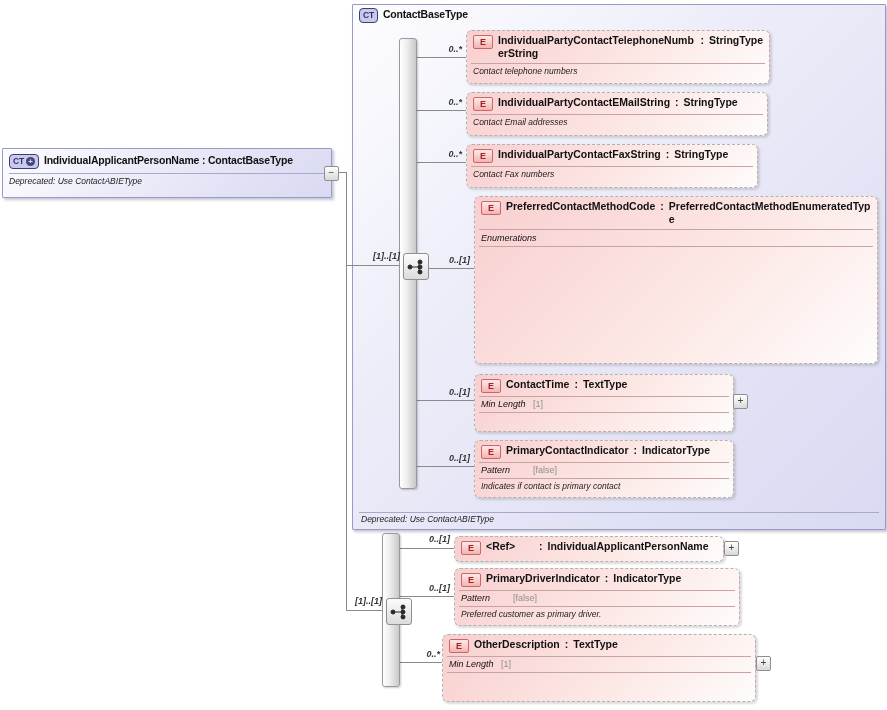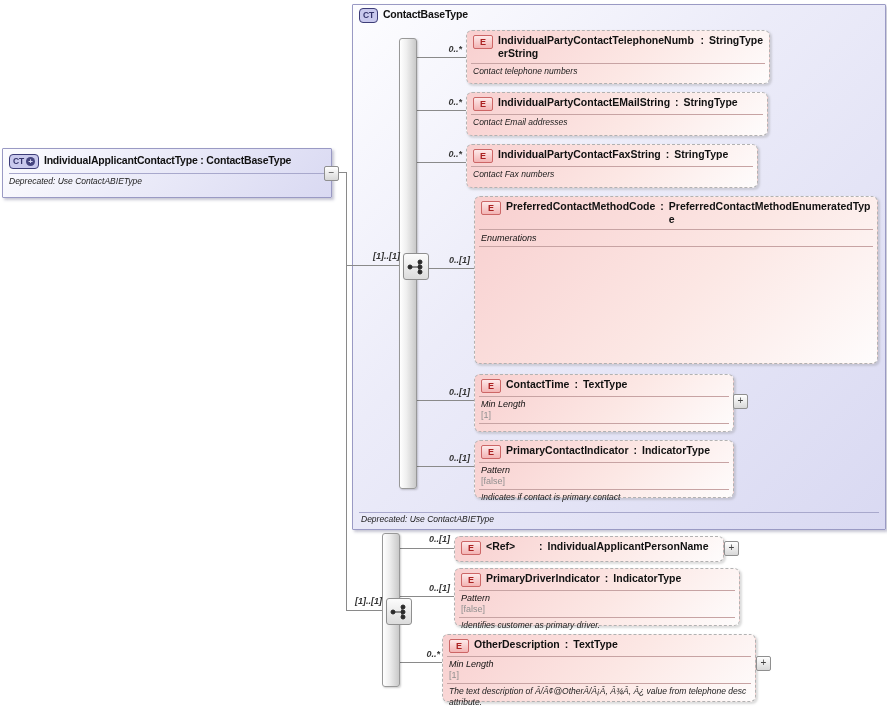--- a/index.html
+++ b/index.html
@@ -23,21 +23,21 @@
          font-size:10.5px;font-weight:bold;color:#111;line-height:13px;}
   .ename{overflow-wrap:anywhere;}
   .ename.noshrink{flex:none;white-space:nowrap;}
   .ename.fixed{flex:none;width:48px;}
   .ecolon{flex:none;}
   .etype{white-space:nowrap;}
   .etype.wrap{white-space:normal;overflow-wrap:anywhere;}
 
   .anno{font-size:8.5px;font-style:italic;color:#222;padding:2px 6px 3px;line-height:11px;}
   .anno.nowrap{white-space:nowrap;overflow:hidden;}
-  .facet{display:flex;padding:2px 6px 1px;font-size:9px;line-height:11px;flex-direction:column;}
+  .facet{display:flex;padding:2px 6px 1px;font-size:9px;line-height:11px;}
   .flabel{font-style:italic;min-width:52px;color:#111;}
   .fvalue{color:#8f8f8f;}
   .enums{display:flex;padding:3px 6px 2px;font-size:9px;}
   .enumlabel{font-style:italic;min-width:66px;color:#111;}
   .enumvals div{color:#8f8f8f;line-height:11.3px;}
 
   .ebadge{flex:none;width:18px;height:12px;border:1px solid #c66;border-radius:2px;
           background:linear-gradient(180deg,#fdeaea,#f3b4b4);color:#a22;
           font-size:9px;font-weight:bold;text-align:center;line-height:12px;margin-top:1px;}
   .ctbadge{flex:none;display:inline-flex;align-items:center;height:13px;padding:0 3px;
@@ -96,21 +96,21 @@
     <div class="hr-l" style="position:absolute;left:0;right:0;bottom:16px;"></div>
     <div class="anno" style="position:absolute;left:2px;bottom:1px;">Deprecated: Use ContactABIEType</div>
   </div>
 
   <div class="cbox" style="left:2px;top:148px;width:328px;height:48px;">
     <div class="title" style="padding-top:5px;">
       <span class="ctbadge">
           <span>CT</span>
           <span class="plus-circle">+</span>
         </span>
-      <span>IndividualApplicantContactType : ContactBaseType</span>
+      <span>IndividualApplicantPersonName : ContactBaseType</span>
     </div>
     <div class="hr-l" style="margin-top:2px;"></div>
     <div class="anno">Deprecated: Use ContactABIEType</div>
   </div>
   <div class="xbox" style="left:324px;top:166px;">−</div>
 
   <div class="gbar" style="left:399px;top:38px;height:449px;"></div>
   <div class="gicon" style="left:403px;top:253px;">
     <svg width="18" height="16" viewBox="0 0 18 16">
         <g stroke="#2a2a2a" fill="#2a2a2a">
@@ -245,33 +245,32 @@
       <span class="ename">PrimaryDriverIndicator</span>
       <span class="ecolon">:</span>
       <span class="etype">IndicatorType</span>
     </div>
     <div class="hr-p"></div>
     <div class="facet">
       <span class="flabel">Pattern</span>
       <span class="fvalue">[false]</span>
     </div>
     <div class="hr-p"></div>
-    <div class="anno">Identifies customer as primary driver.</div>
+    <div class="anno">Preferred customer as primary driver.</div>
   </div>
 
   <div class="ebox" style="left:442px;top:634px;width:312px;height:66px;">
     <div class="title">
       <span class="ebadge">E</span>
       <span class="ename">OtherDescription</span>
       <span class="ecolon">:</span>
       <span class="etype">TextType</span>
     </div>
     <div class="hr-p"></div>
     <div class="facet">
       <span class="flabel">Min Length</span>
       <span class="fvalue">[1]</span>
     </div>
     <div class="hr-p"></div>
-    <div class="anno">The text description of Â/Â¢@OtherÂ/Â¡Â, Â¾Â, Â¿ value from telephone desc attribute.</div>
   </div>
   <div class="xbox" style="left:756px;top:656px;">+</div>
 
 </div>
 
 </body></html>

